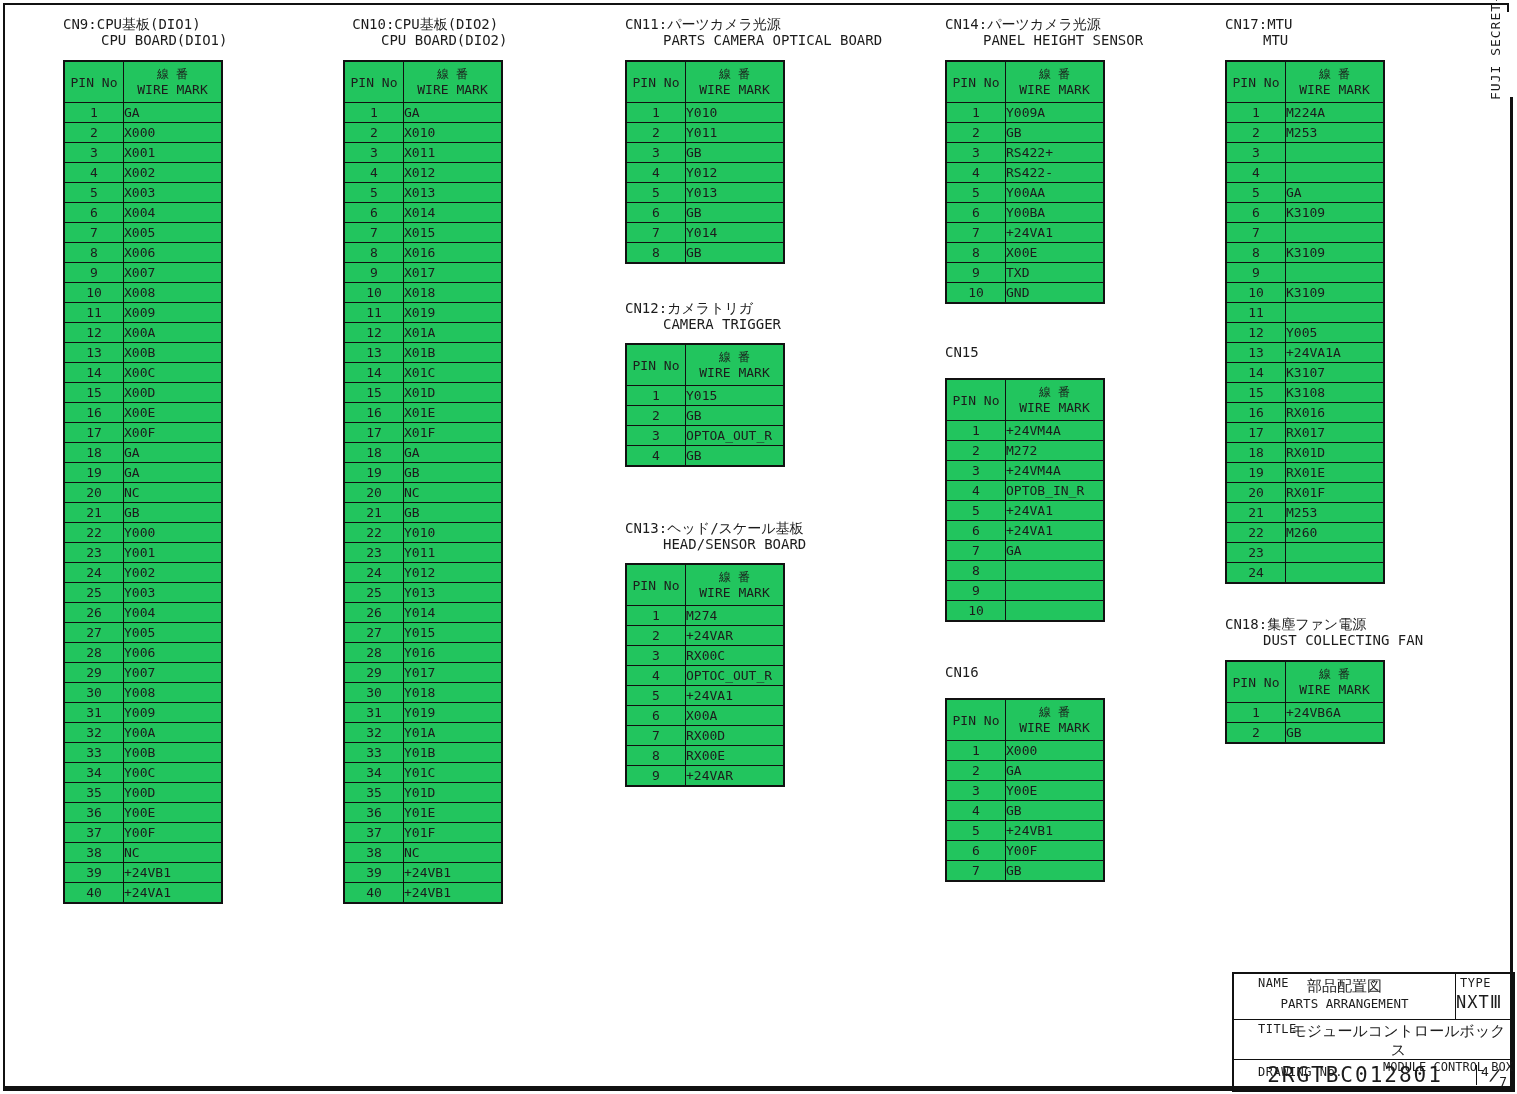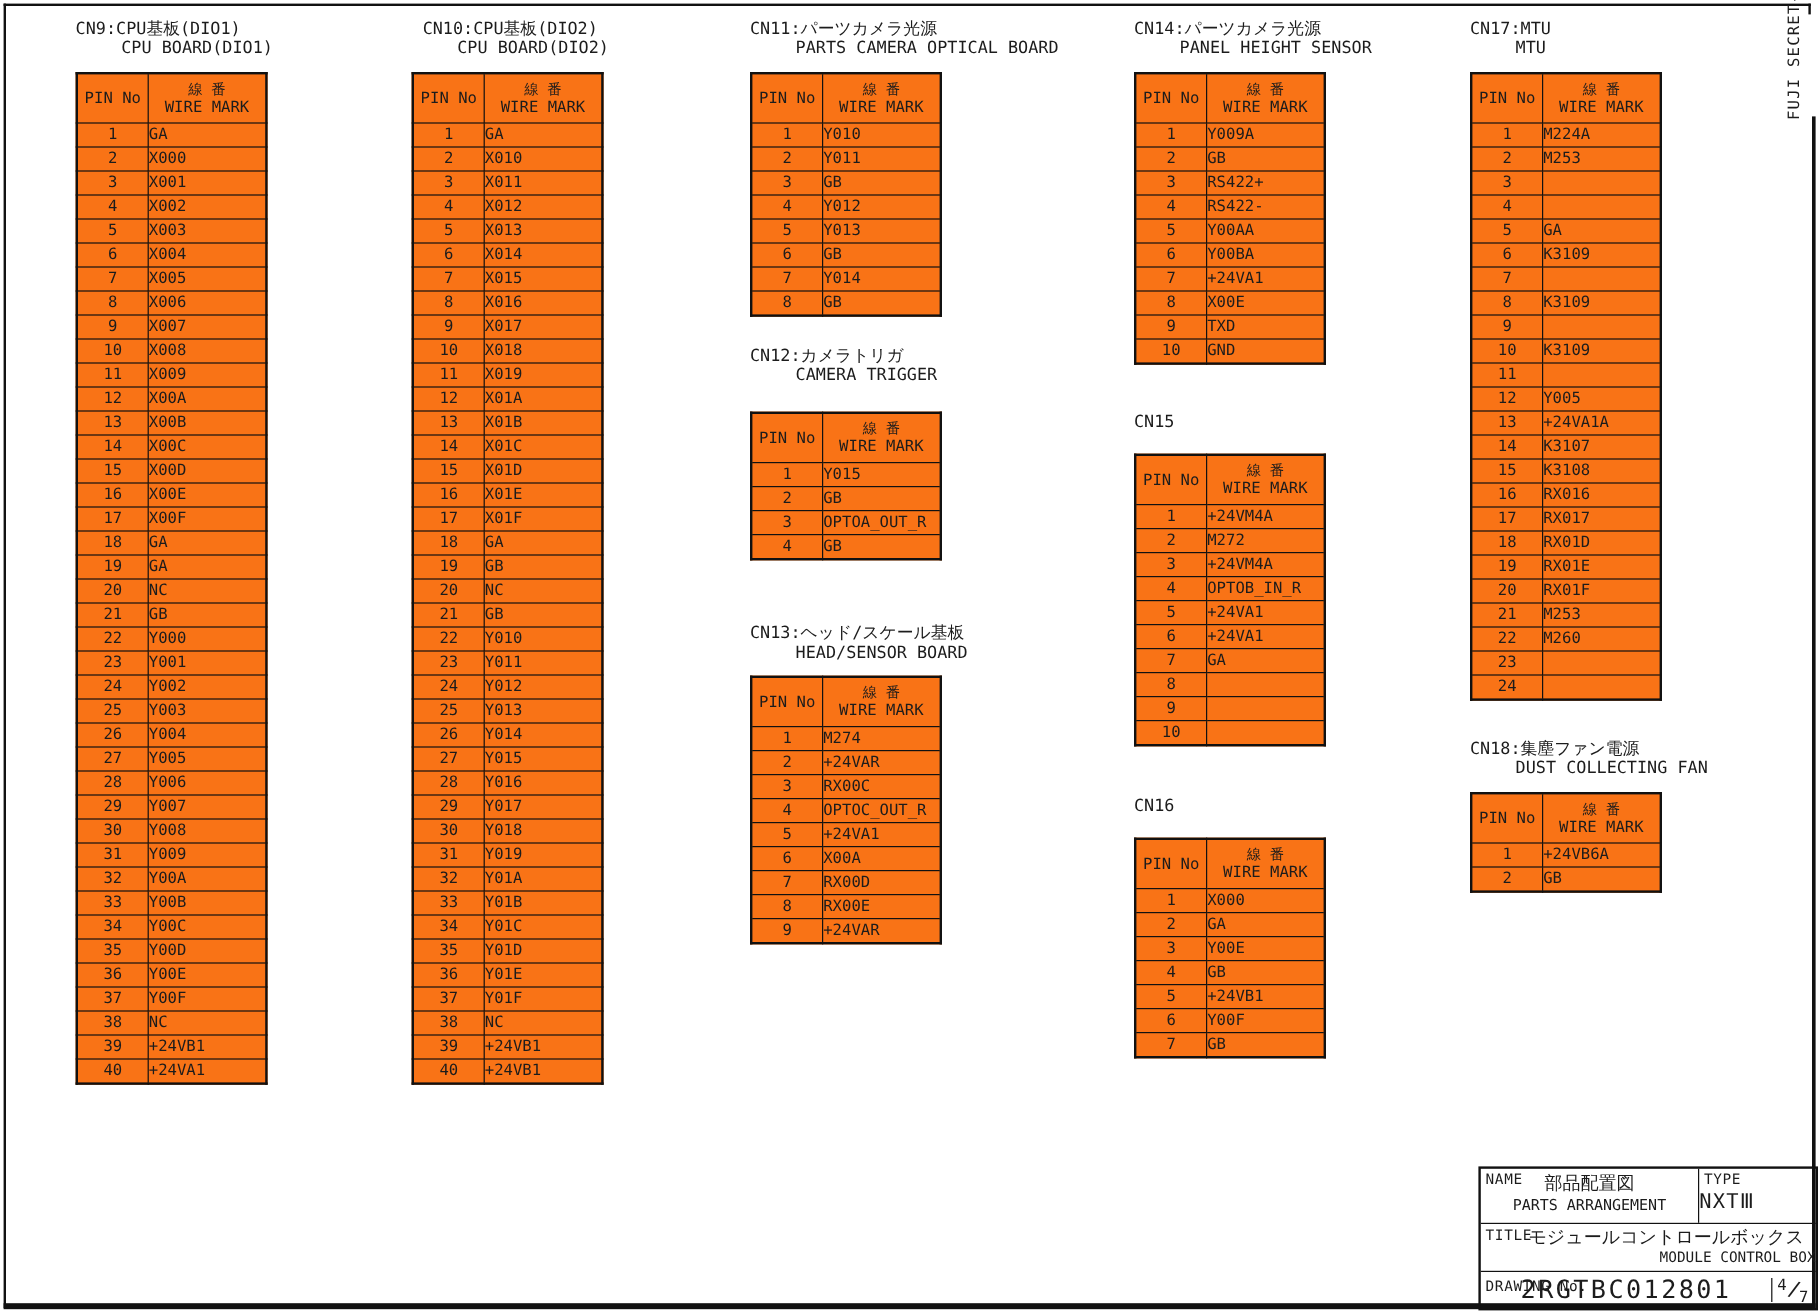--- a/index.html
+++ b/index.html
@@ -19,21 +19,21 @@
     position:absolute;left:1488px;top:8px;width:26px;height:92px;
     font-size:13px;letter-spacing:1px;white-space:nowrap;
     transform:rotate(-90deg) translateX(-92px);transform-origin:top left;
   }
   
   .conn{position:absolute;top:0;}
   .conn-title{position:absolute;font-size:14px;white-space:nowrap;line-height:16px;}
   .conn-title .t2{padding-left:38px;}
   table.pin-table{
     position:absolute;border-collapse:collapse;table-layout:fixed;
-    width:160px;background:#f97316;
+    width:160px;background:#22c55e;
   }
   table.pin-table,table.pin-table th,table.pin-table td{border:1px solid #111;}
   table.pin-table{border:2px solid #111;}
   table.pin-table th{
     height:40px;font-weight:normal;font-size:13px;line-height:15px;
     vertical-align:middle;padding:0;
   }
   th.pin-h{width:58px;}
   th .jp{font-size:12px;}
   table.pin-table td{height:19px;font-size:13px;padding:0;}
@@ -42,21 +42,21 @@
   
   .title-block{
     position:absolute;left:1232px;top:972px;width:279px;height:116px;
     border:2px solid #111;display:flex;flex-direction:column;
   }
   .tb-row{display:flex;border-bottom:1.5px solid #111;position:relative;}
   .tb-row:last-child{border-bottom:none;}
   .tb-row1{height:45px;}
   .tb-row2{height:39px;}
   .tb-row3{flex:1;align-items:center;}
-  .tb-cell{position:relative;flex:1;}
+  .tb-cell{position:relative;flex:1;margin-left:20px;}
   .tb-label{position:absolute;top:2px;left:4px;font-size:12px;letter-spacing:0.5px;}
   .tb-name{flex:0 0 181px;text-align:center;}
   .tb-name .jp{margin-top:3px;font-size:15px;}
   .tb-name .en{font-size:12.5px;}
   .tb-type{border-left:1.5px solid #111;text-align:left;}
   .tb-type .val{margin-top:18px;font-size:17px;letter-spacing:1px;}
   .tb-title .jp{margin-top:2px;font-size:15px;text-align:center;padding-left:30px;}
   .tb-title .en{font-size:12px;text-align:right;padding-left:30px;}
   .tb-drawing{display:flex;align-items:flex-end;justify-content:center;}
   .tb-drawing .val{font-size:21px;letter-spacing:2px;line-height:24px;}
@@ -481,21 +481,21 @@
             <td class="wire">Y014</td>
           </tr>
           <tr>
             <td class="pin">8</td>
             <td class="wire">GB</td>
           </tr>
         </tbody>
       </table>
     </div>
     <div class="conn" style="left: 625px;">
-      <div class="conn-title" style="top: 289px;">
+      <div class="conn-title" style="top: 300px;">
         <div class="t1">CN12:カメラトリガ</div>
         <div class="t2">CAMERA TRIGGER</div>
       </div>
       <table class="pin-table" style="top: 343px;">
         <thead>
           <tr>
             <th class="pin-h">PIN No</th>
             <th class="wire-h">
               <div class="jp">線 番</div>
               <div class="en">WIRE MARK</div>

